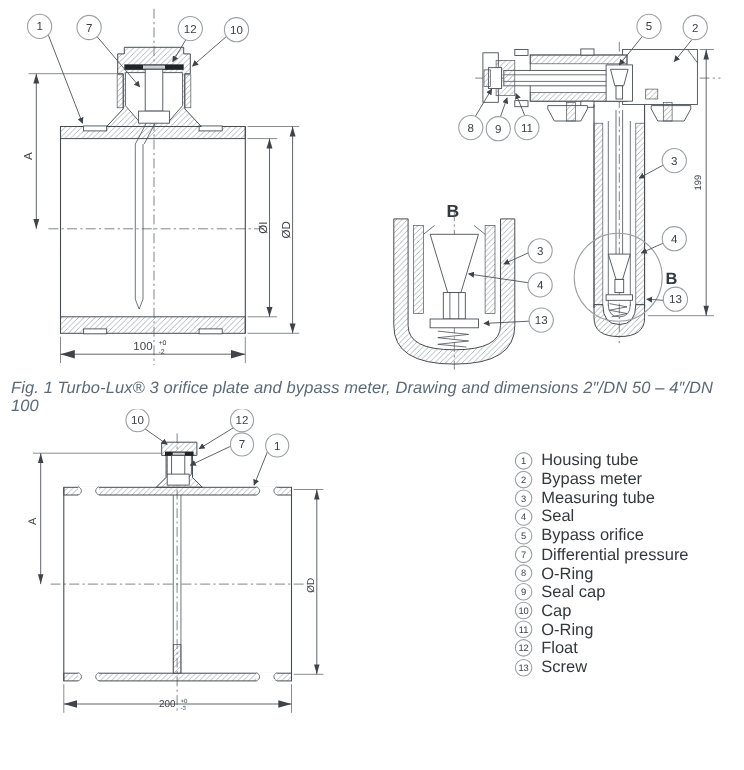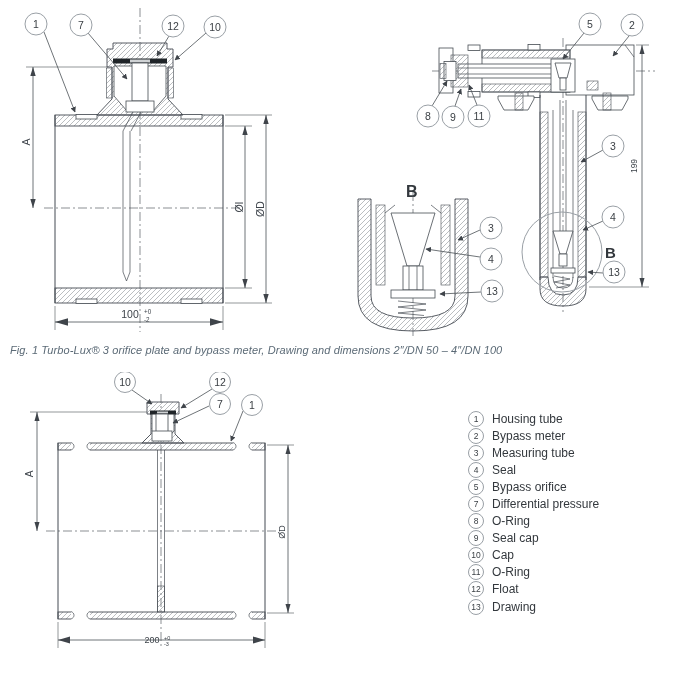--- a/index.html
+++ b/index.html
@@ -16,28 +16,28 @@
   .ha{fill:url(#hatch);stroke:#454b52;stroke-width:.9;}
   .ha2{fill:url(#hatch);stroke:#454b52;stroke-width:.6;}
   .cl{stroke:#5a6066;stroke-width:.7;fill:none;stroke-dasharray:9 3 2 3;}
   .ext{stroke:#4a5056;stroke-width:.6;fill:none;}
   .dim{stroke:#4a5056;stroke-width:.8;fill:none;}
   .arr{fill:#3f444a;}
   .dimtxt{font-size:10.5px;text-anchor:middle;}
   .dimtxt-s{font-size:8.5px;text-anchor:middle;}
   .tol{font-size:6.3px;}
   .detletter{font-size:15px;font-weight:600;fill:#33383d;}
-  .caption{position:absolute;left:10px;width:656px;font-size:11px;font-style:italic;
+  .caption{position:absolute;left:10px;width:656px;font-size:15px;font-style:italic;
            color:#5b6a76;letter-spacing:.1px;}
   .legend{position:absolute;left:468px;top:410px;}
   .legend-row{display:flex;align-items:center;height:17.1px;}
   .legend-num{width:14px;height:14px;border:1px solid #9aa0a6;border-radius:50%;
               display:flex;align-items:center;justify-content:center;font-size:8.5px;
               color:#3b4045;flex:0 0 auto;}
-  .legend-label{margin-left:8px;font-size:12px;color:#33383d;}
+  .legend-label{margin-left:8px;font-size:15px;color:#33383d;}
 </style>
 </head>
 <body>
 
 <div id="page">
 
   <svg id="fig1-svg" style="top:0" width="676" height="342" viewBox="0 0 676 342">
     <defs>
       <pattern id="hatch" patternUnits="userSpaceOnUse" width="5" height="5">
         <path d="M0,5 L5,0" stroke="#82878d" stroke-width="0.55"></path>
@@ -374,18 +374,18 @@
     <div class="legend-row">
       <span class="legend-num">11</span>
       <span class="legend-label">O-Ring</span>
     </div>
     <div class="legend-row">
       <span class="legend-num">12</span>
       <span class="legend-label">Float</span>
     </div>
     <div class="legend-row">
       <span class="legend-num">13</span>
-      <span class="legend-label">Drawing</span>
+      <span class="legend-label">Screw</span>
     </div>
   </div>
 
 
 </div>
 
 </body></html>

